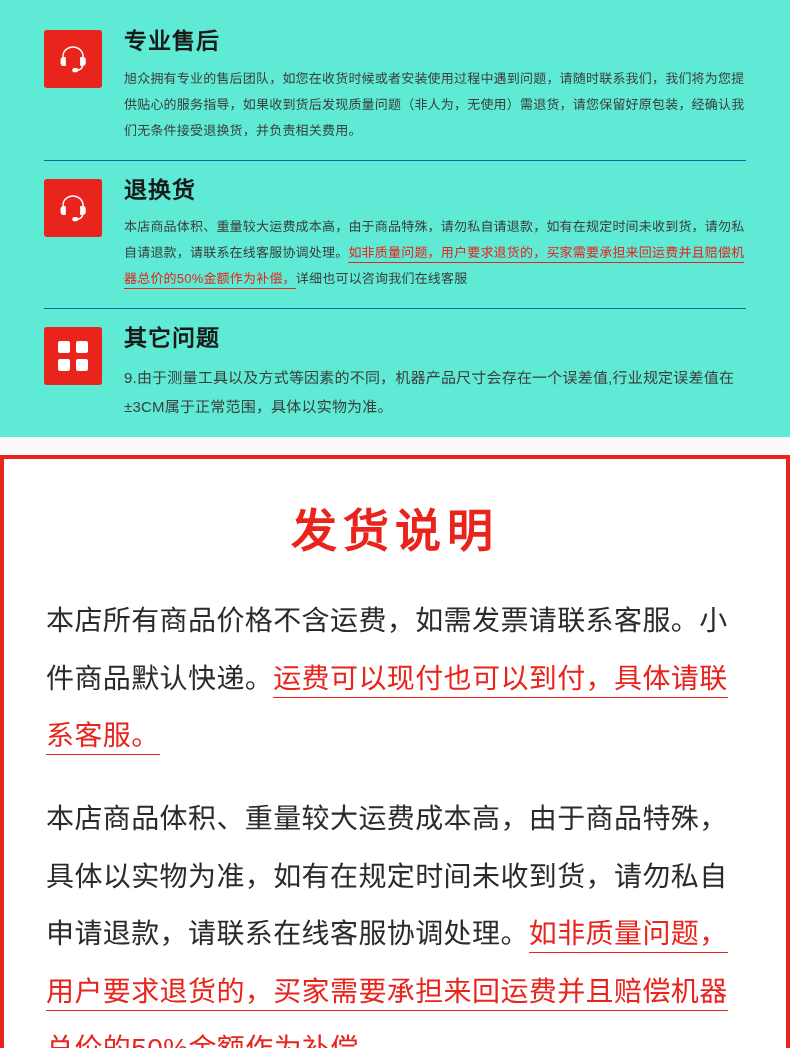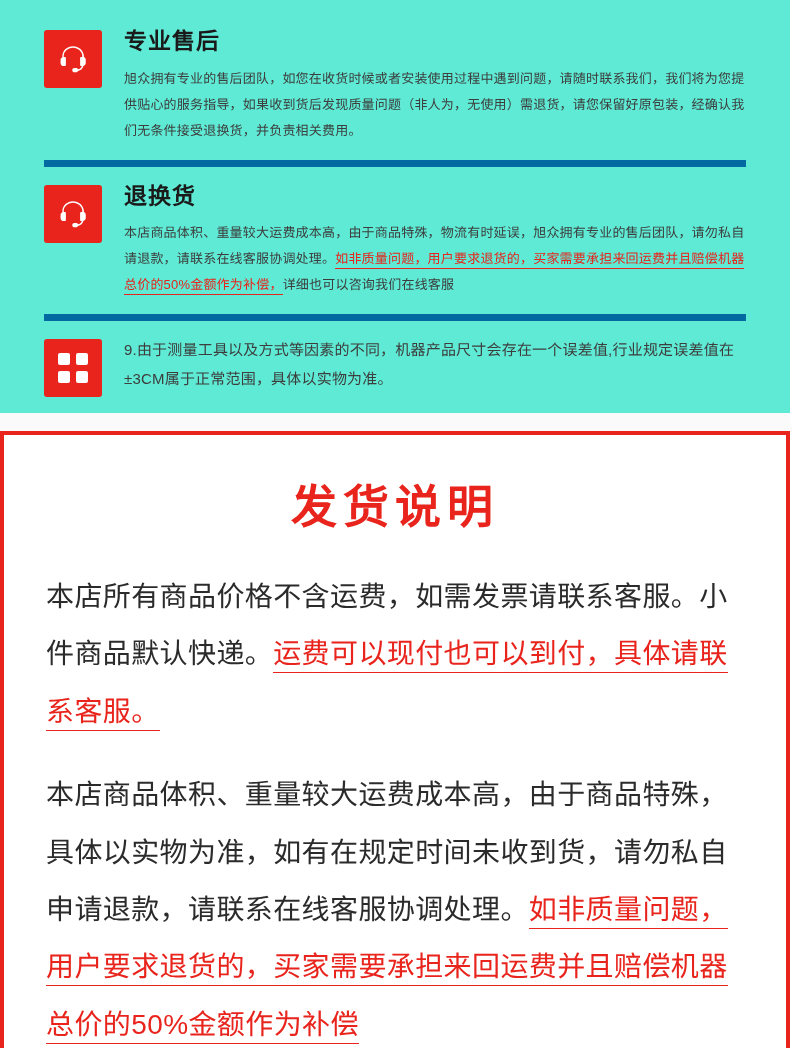--- a/index.html
+++ b/index.html
@@ -28,21 +28,21 @@
     padding: 12px 44px 0 44px;
     box-sizing: border-box;
   }
   .faq-block {
     display: flex;
     align-items: flex-start;
     padding: 14px 0 16px 0;
     position: relative;
   }
   .faq-block + .faq-block {
-    border-top: 7px solid #0369a1;
+    border-top: 1px solid #0369a1;
   }
   .faq-icon {
     width: 58px;
     height: 58px;
     flex: 0 0 58px;
     background: #e8241c;
     border-radius: 3px;
     margin-right: 22px;
     margin-top: 4px;
     display: flex;
@@ -149,34 +149,35 @@
     </div>
 
     <div class="faq-block">
       <div class="faq-icon">
         <svg class="icon-svg" viewBox="0 0 32 32" aria-hidden="true">
           <path fill="#ffffff" d="M16 4c-5.5 0-10 4.1-10 9.2v1.1c-1 .4-1.7 1.4-1.7 2.5v3.1c0 1.5 1.2 2.7 2.7 2.7h1.3c.6 0 1-.4 1-1v-6.5c0-.6-.4-1-1-1h-1v-.9C7.3 8.9 11.2 5.4 16 5.4s8.7 3.5 8.7 7.8v.9h-1c-.6 0-1 .4-1 1v6.5c0 .6.4 1 1 1h.6c-.5 1.6-1.9 2.8-3.6 3.1-.3-.7-1-1.2-1.8-1.2h-1.6c-1.1 0-2 .9-2 2s.9 2 2 2h1.6c.8 0 1.5-.5 1.8-1.2 2.6-.4 4.7-2.4 5.2-4.9 1.2-.2 2.1-1.3 2.1-2.6v-3.1c0-1.1-.7-2.1-1.7-2.5v-1.1C26 8.1 21.5 4 16 4z"></path>
         </svg>
       </div>
       <div class="faq-body">
         <div class="faq-title">退换货</div>
-        <div class="faq-text"><span>本店商品体积、重量较大运费成本高，由于商品特殊，物流有时延误，旭众拥有专业的售后团队，请勿私自请退款，请联系在线客服协调处理。</span><span class="hl-red-underline">如非质量问题，用户要求退货的，买家需要承担来回运费并且赔偿机器总价的50%金额作为补偿，</span><span>详细也可以咨询我们在线客服</span></div>
+        <div class="faq-text"><span>本店商品体积、重量较大运费成本高，由于商品特殊，请勿私自请退款，如有在规定时间未收到货，请勿私自请退款，请联系在线客服协调处理。</span><span class="hl-red-underline">如非质量问题，用户要求退货的，买家需要承担来回运费并且赔偿机器总价的50%金额作为补偿，</span><span>详细也可以咨询我们在线客服</span></div>
       </div>
     </div>
 
     <div class="faq-block">
       <div class="faq-icon">
         <div class="icon-grid">
           <i></i>
           <i></i>
           <i></i>
           <i></i>
         </div>
       </div>
       <div class="faq-body">
+        <div class="faq-title">其它问题</div>
         <div class="faq-text small">9.由于测量工具以及方式等因素的不同，机器产品尺寸会存在一个误差值,行业规定误差值在±3CM属于正常范围，具体以实物为准。</div>
       </div>
     </div>
 
   </div>
 
   <div class="shipping-wrap">
     <div class="shipping-title">发货说明</div>
 
     <p class="shipping-para"><span>本店所有商品价格不含运费，如需发票请联系客服。小件商品默认快递。</span><span class="hl-red-underline">运费可以现付也可以到付，具体请联系客服。</span></p>

